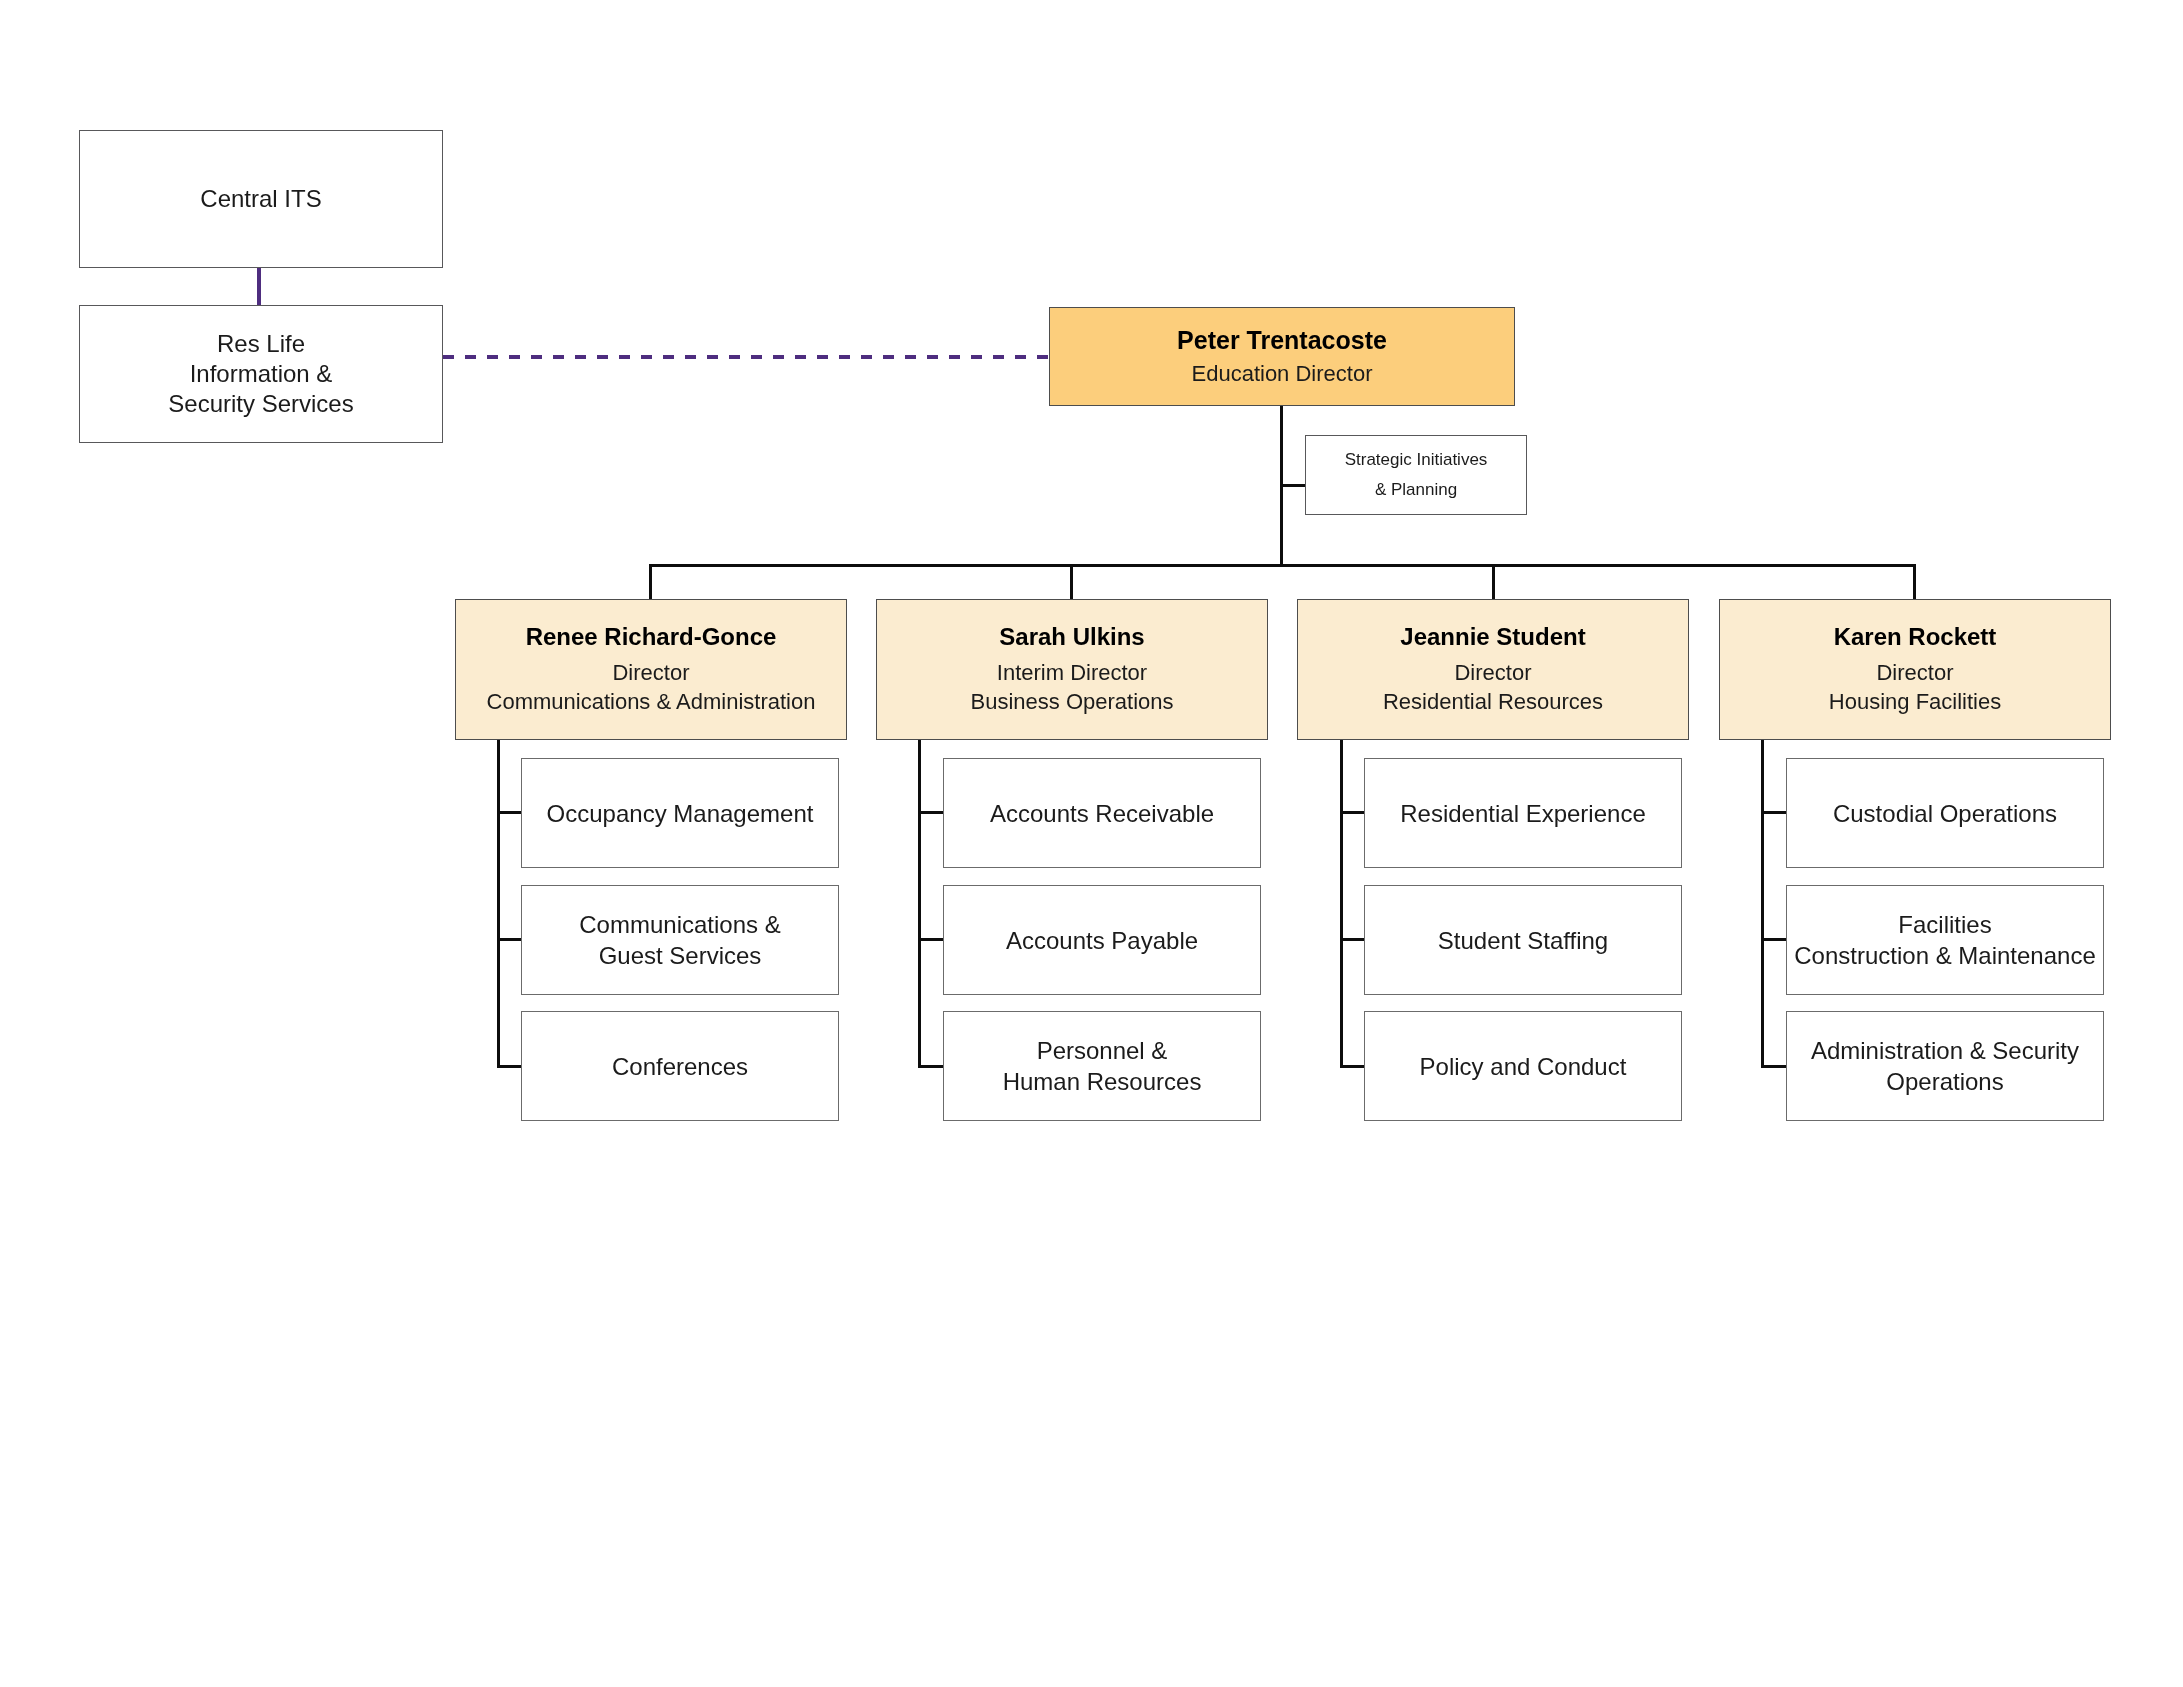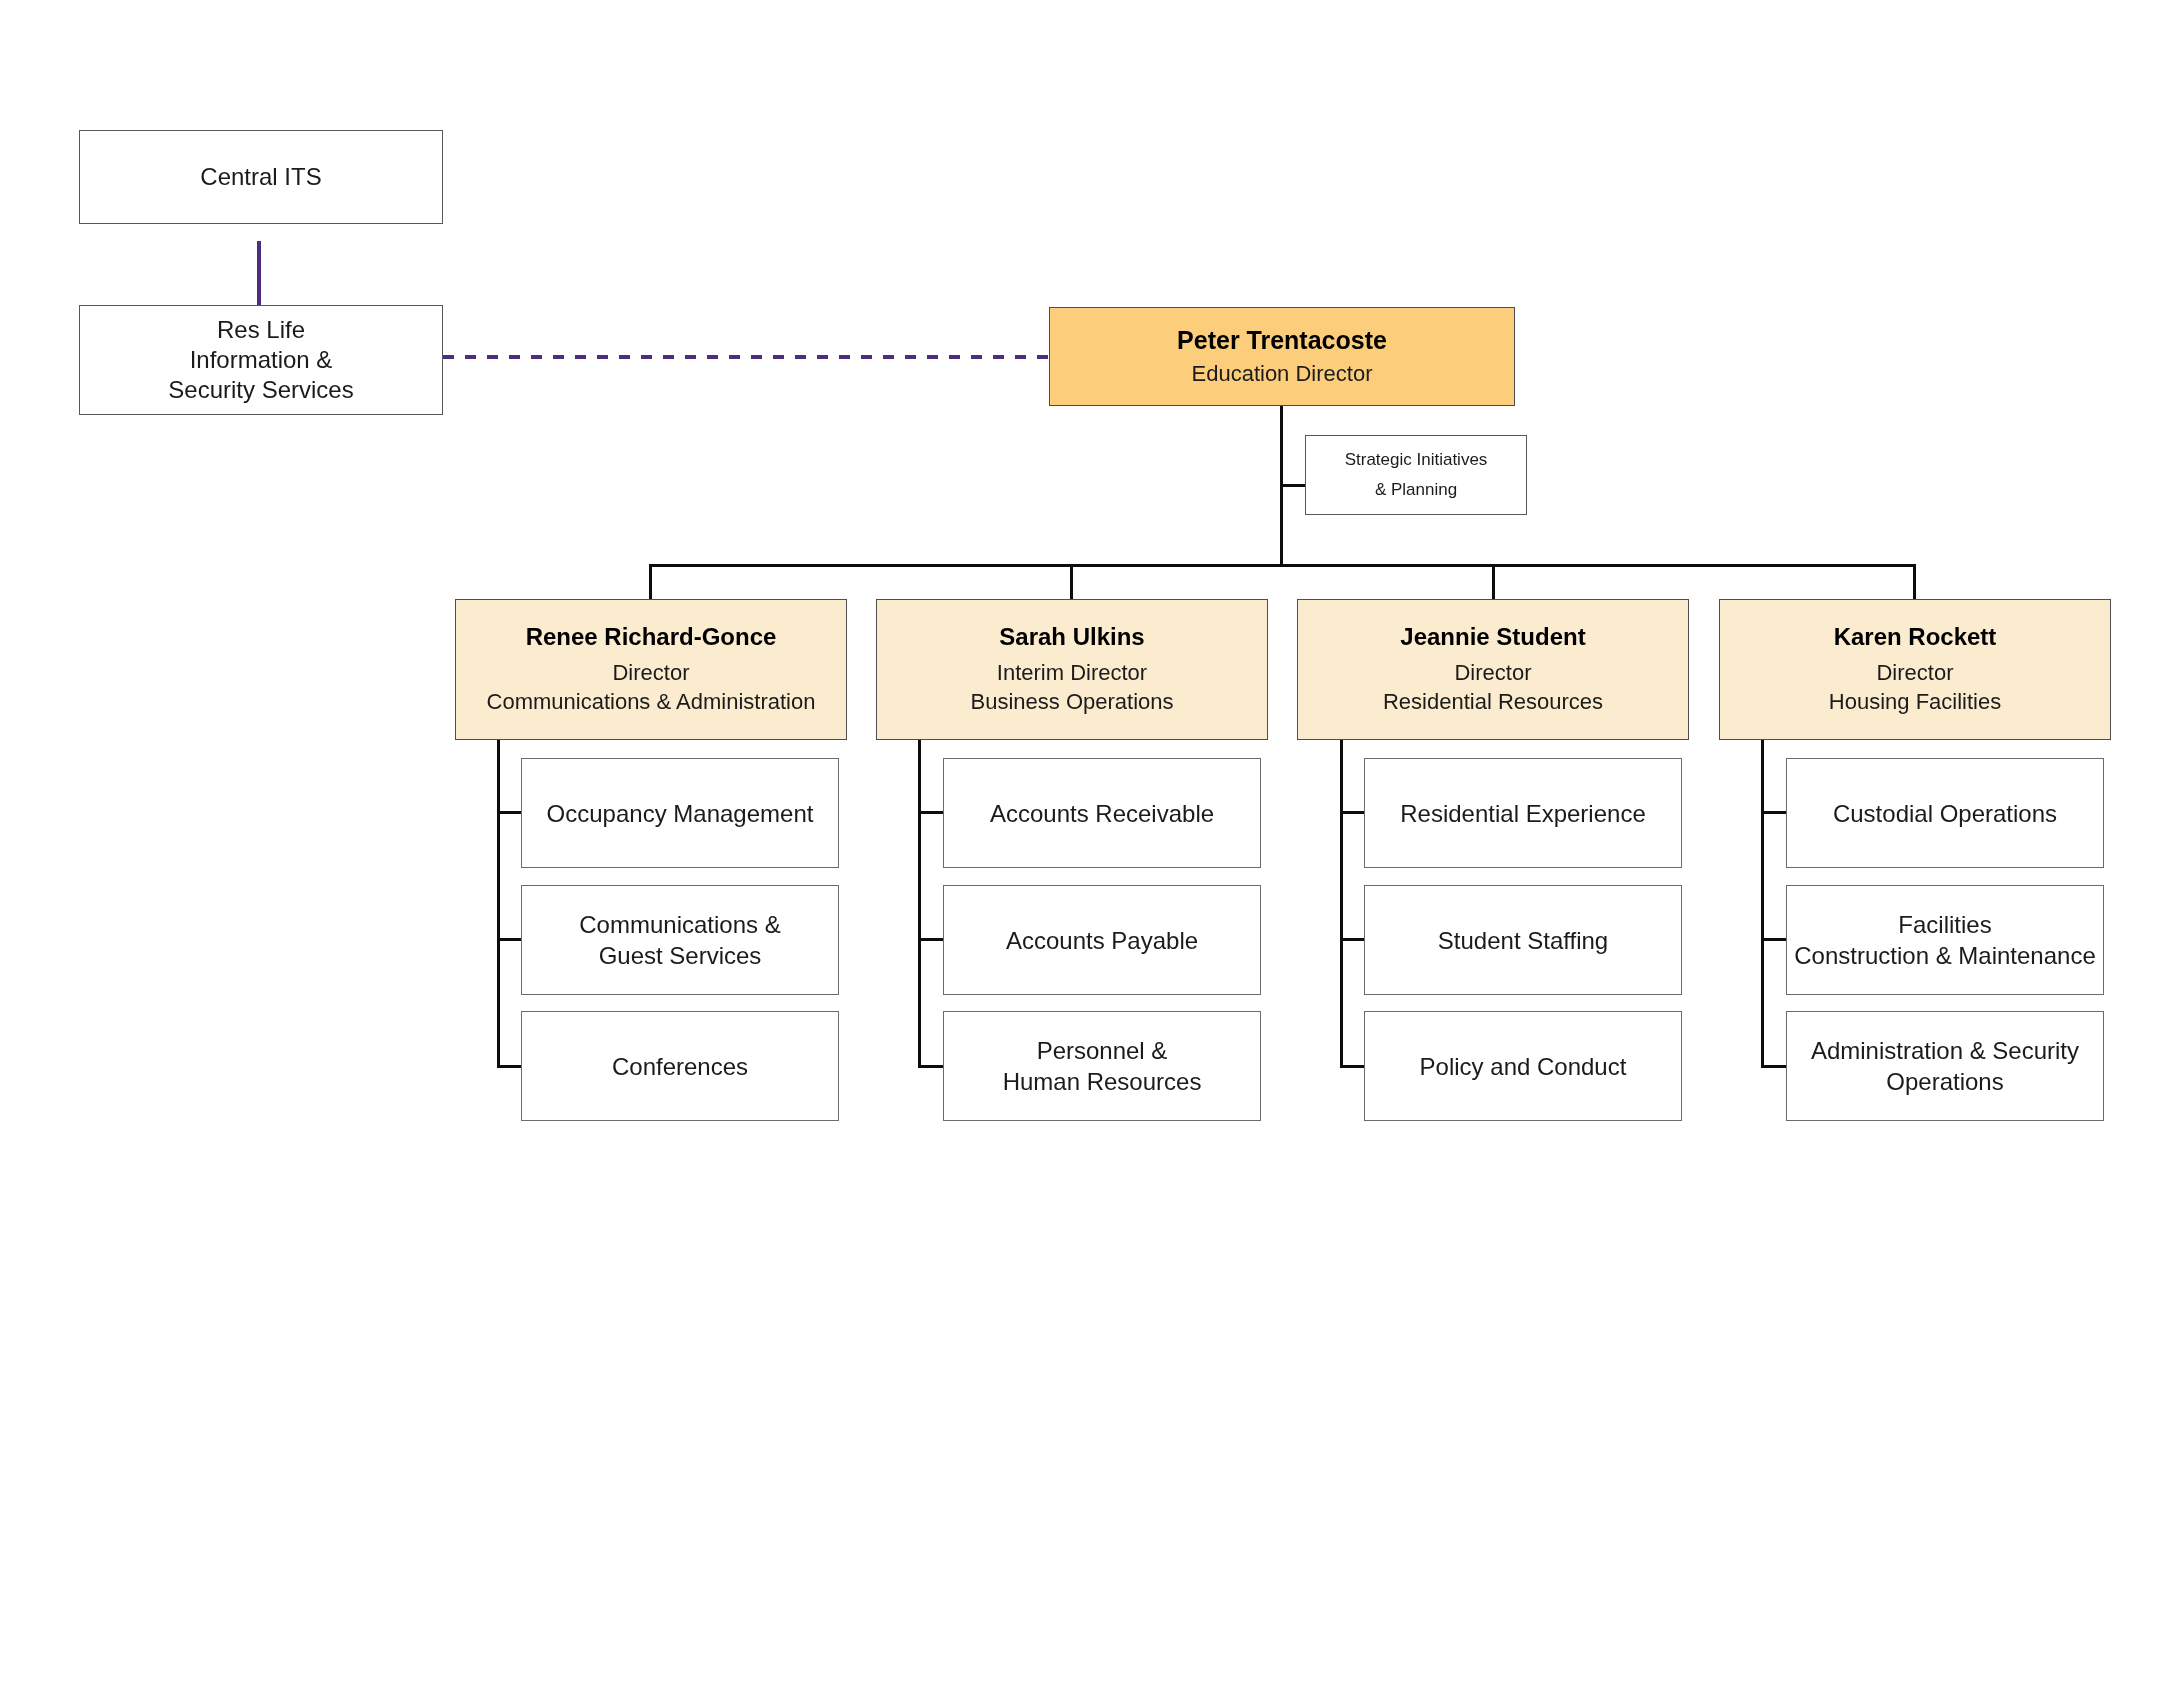--- a/index.html
+++ b/index.html
@@ -18,22 +18,22 @@
     display:flex;
     flex-direction:column;
     align-items:center;
     justify-content:center;
     text-align:center;
   }
   .cream{background:var(--director-fill);border-color:#4d4d4d;}
   .exec{background:var(--exec-fill);border-color:#4d4d4d;}
 
   
-  .central-its{left:79px;top:130px;width:364px;height:94px;font-size:24px;}
-  .res-life{left:79px;top:305px;width:364px;height:110px;font-size:24px;line-height:30px;}
+  .central-its{left:79px;top:130px;width:364px;height:138px;font-size:24px;}
+  .res-life{left:79px;top:305px;width:364px;height:138px;font-size:24px;line-height:30px;}
 
   
   .exec{left:1049px;top:307px;width:466px;height:99px;}
   .exec .name{font-size:25px;font-weight:bold;color:#000;margin-bottom:5.3px;}
   .exec .sub{font-size:22px;}
   .strategic{left:1305px;top:435px;width:222px;height:80px;font-size:17px;line-height:30px;}
 
   
   .dir{top:599px;width:392px;height:141px;}
   .dir .name{font-size:24px;font-weight:bold;color:#000;margin-bottom:6.6px;}

